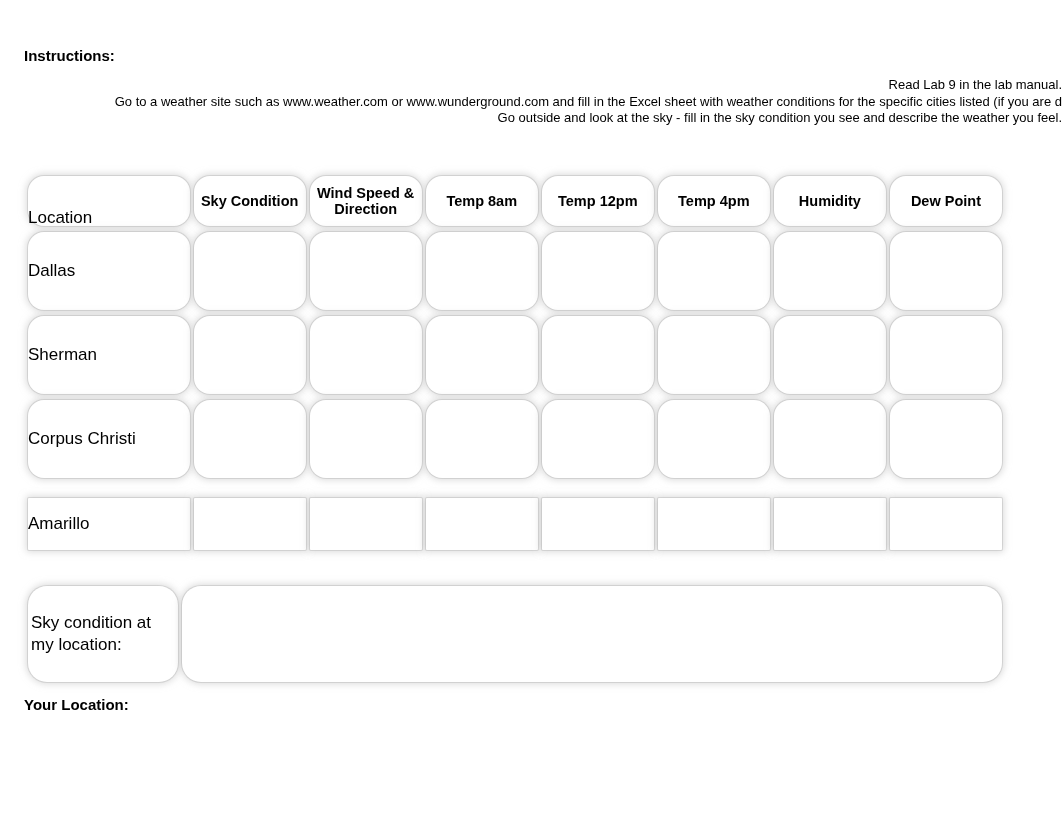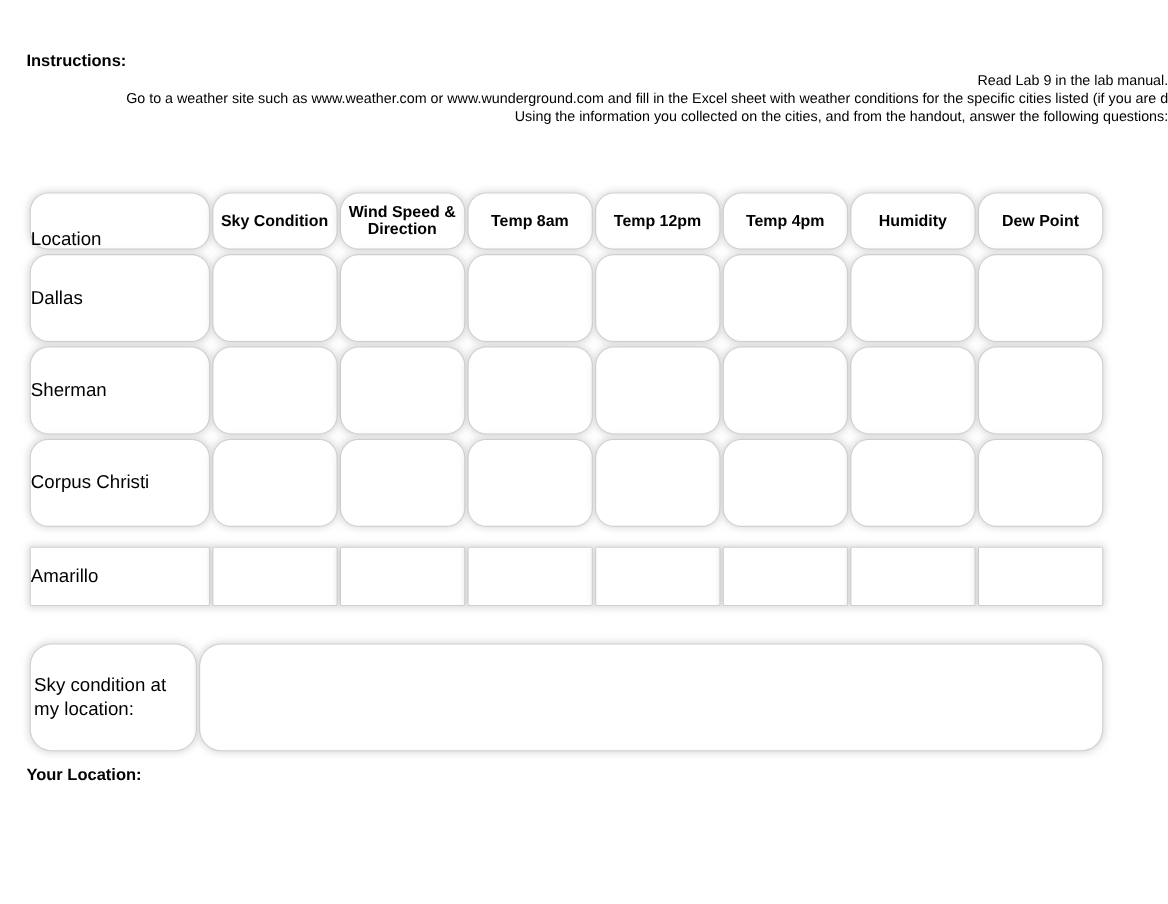--- a/index.html
+++ b/index.html
@@ -20,21 +20,21 @@
   .instructions {
     position: absolute;
     left: 24px;
     top: 46px;
     width: 1038px;
   }
   .instructions-title {
     font-size: 15px;
     font-weight: bold;
     line-height: 19px;
-    margin-bottom: 0;
+    margin-bottom: 12px;
     white-space: nowrap;
   }
   .instruction-line {
     font-size: 13px;
     line-height: 16.5px;
     white-space: nowrap;
     overflow: hidden;
     text-align: right;
   }
 
@@ -167,21 +167,21 @@
     white-space: nowrap;
   }
 </style>
 </head>
 <body>
 
 <div class="instructions">
   <div class="instructions-title">Instructions:</div>
   <div class="instruction-line">Read Lab 9  in the lab manual.</div>
   <div class="instruction-line">Go to a weather site such as www.weather.com or www.wunderground.com and fill in the Excel sheet with weather conditions for the specific cities listed (if you are d</div>
-  <div class="instruction-line">Using the information you collected on the cities, and from the handout, answer the following questions:</div>
+  <div class="instruction-line">Go outside and look at the sky - fill in the sky condition you see and describe the weather you feel.</div>
 </div>
 
 <div class="sheet" id="main-table">
   <table class="tbl">
     <colgroup>
       <col class="col-location">
       <col class="col-std">
         <col class="col-std">
         <col class="col-std">
       <col class="col-std">

